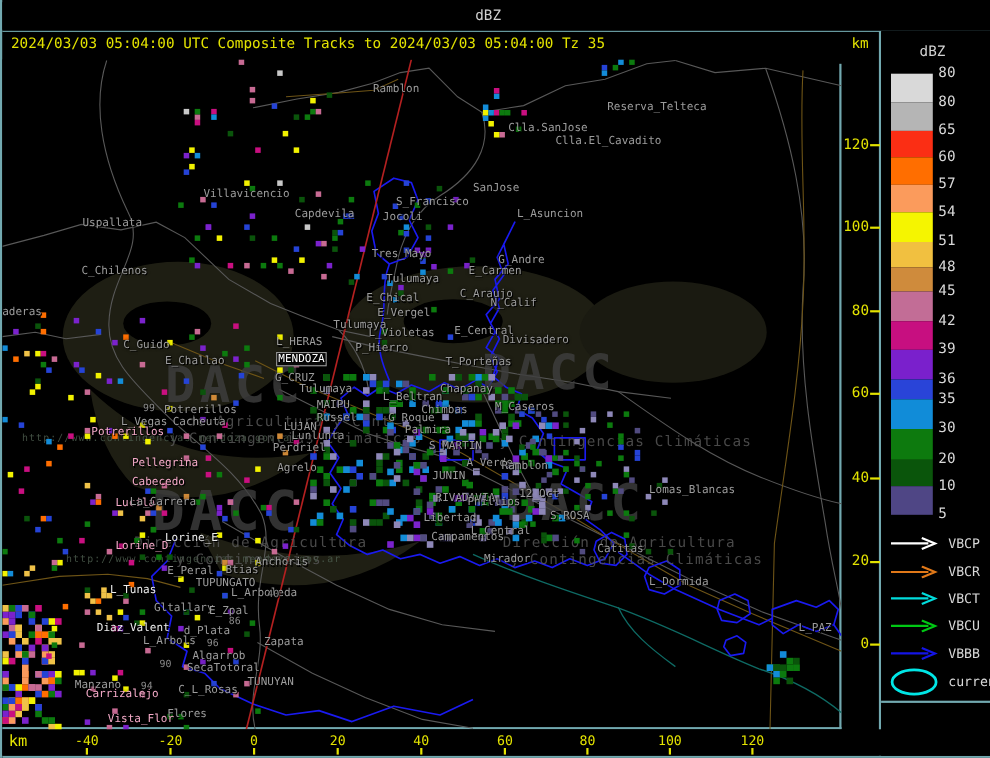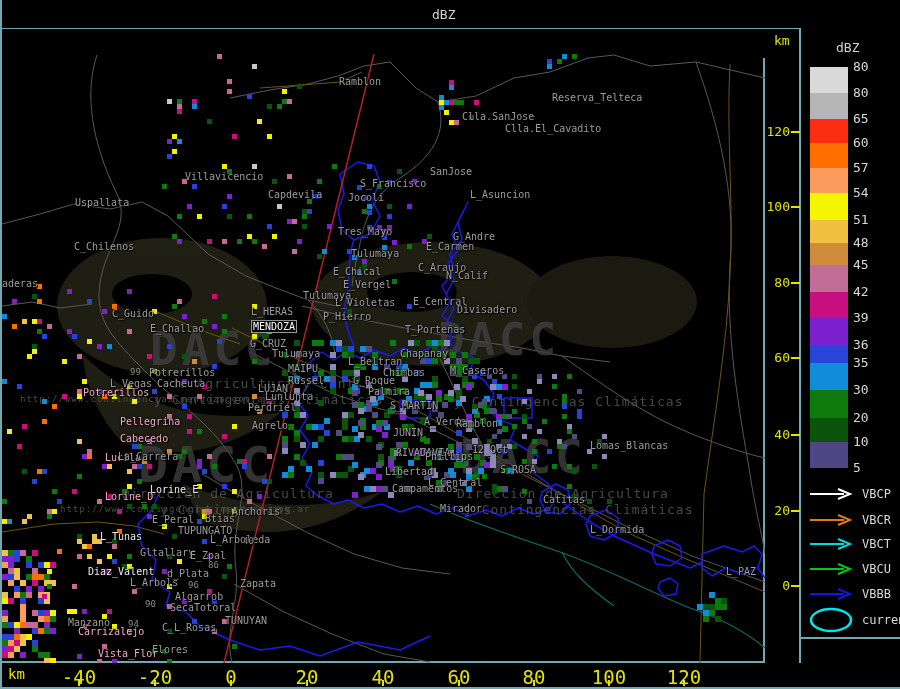--- a/index.html
+++ b/index.html
@@ -22,21 +22,21 @@
   .wm-url{color:#49584a;opacity:.9;}
   #radar-layer{position:absolute;left:0;top:0;width:763px;height:609px;z-index:30;}
   .rpx{position:absolute;}
   #label-layer{position:absolute;left:0;top:0;width:763px;height:609px;z-index:40;}
   .mlbl{position:absolute;font-size:10px;white-space:pre;
         text-shadow:1px 1px 0 #000,0 0 3px #000;}
   .lbl-g{color:#9c9c9c;} .lbl-w{color:#ececec;} .lbl-p{color:#f4aac8;}
   .lbl-n{color:#8a8a8a;font-size:9px;}
   .lbl-b{color:#ffffff;background:#0a0a0a;border:1px solid #9a9a9a;padding:0 1px;z-index:45;}
   #bottom-axis{position:absolute;left:0;top:663px;width:900px;height:24px;background:#000;}
-  .bx-lbl{position:absolute;top:3px;color:#e3e300;font-size:19px;transform:translateX(-50%);}
+  .bx-lbl{position:absolute;top:3px;color:#e3e300;font-size:12px;transform:translateX(-50%);}
   .bx-tick{position:absolute;top:17px;width:2px;height:6px;background:#e3e300;}
   #bx-km{position:absolute;left:6px;top:3px;color:#e3e300;font-size:14px;}
   #right-axis{position:absolute;left:755px;top:54px;width:45px;height:609px;}
   .rx-lbl{position:absolute;width:33px;text-align:right;color:#e3e300;font-size:13px;}
   .rx-tick{position:absolute;left:34px;width:9px;height:2px;background:#e3e300;}
   #panel{position:absolute;left:799px;top:28px;width:101px;height:659px;background:#000;}
   #scale-title{position:absolute;left:35px;top:12px;color:#d2d2d2;font-size:13px;}
   .sc-block{position:absolute;left:9px;width:38px;}
   .sc-lbl{position:absolute;left:52px;color:#d8d8d8;font-size:13px;}
   .lg-row{position:absolute;left:7px;display:flex;align-items:center;gap:8px;}
@@ -50,20 +50,21 @@
   <div class="hline" style="left:0;top:0;width:900px;height:2px;"></div>
   <div class="hline" style="left:0;top:27px;width:900px;height:2px;"></div>
   <div class="hline" style="left:0;top:687px;width:900px;height:2px;"></div>
   <div class="vline" style="left:797px;top:28px;width:2px;height:659px;"></div>
 
   <div id="title-bar">
     <span id="title-text">dBZ</span>
   </div>
 
   <div id="header-row">
+    <span id="header-text">2024/03/03 05:04:00 UTC Composite Tracks to 2024/03/03 05:04:00 Tz 35</span>
     <span id="header-km">km</span>
   </div>
 
   <div id="map">
     <svg width="763" height="609" viewBox="0 0 763 609">
 
       <g opacity="0.9">
         <ellipse cx="160" cy="252" rx="105" ry="68" fill="#222216"></ellipse>
         <ellipse cx="150" cy="240" rx="40" ry="20" fill="#000000"></ellipse>
         <path d="M80,300 Q160,378 280,358 Q200,418 120,388 Q88,356 80,300 Z" fill="#222216"></path>

